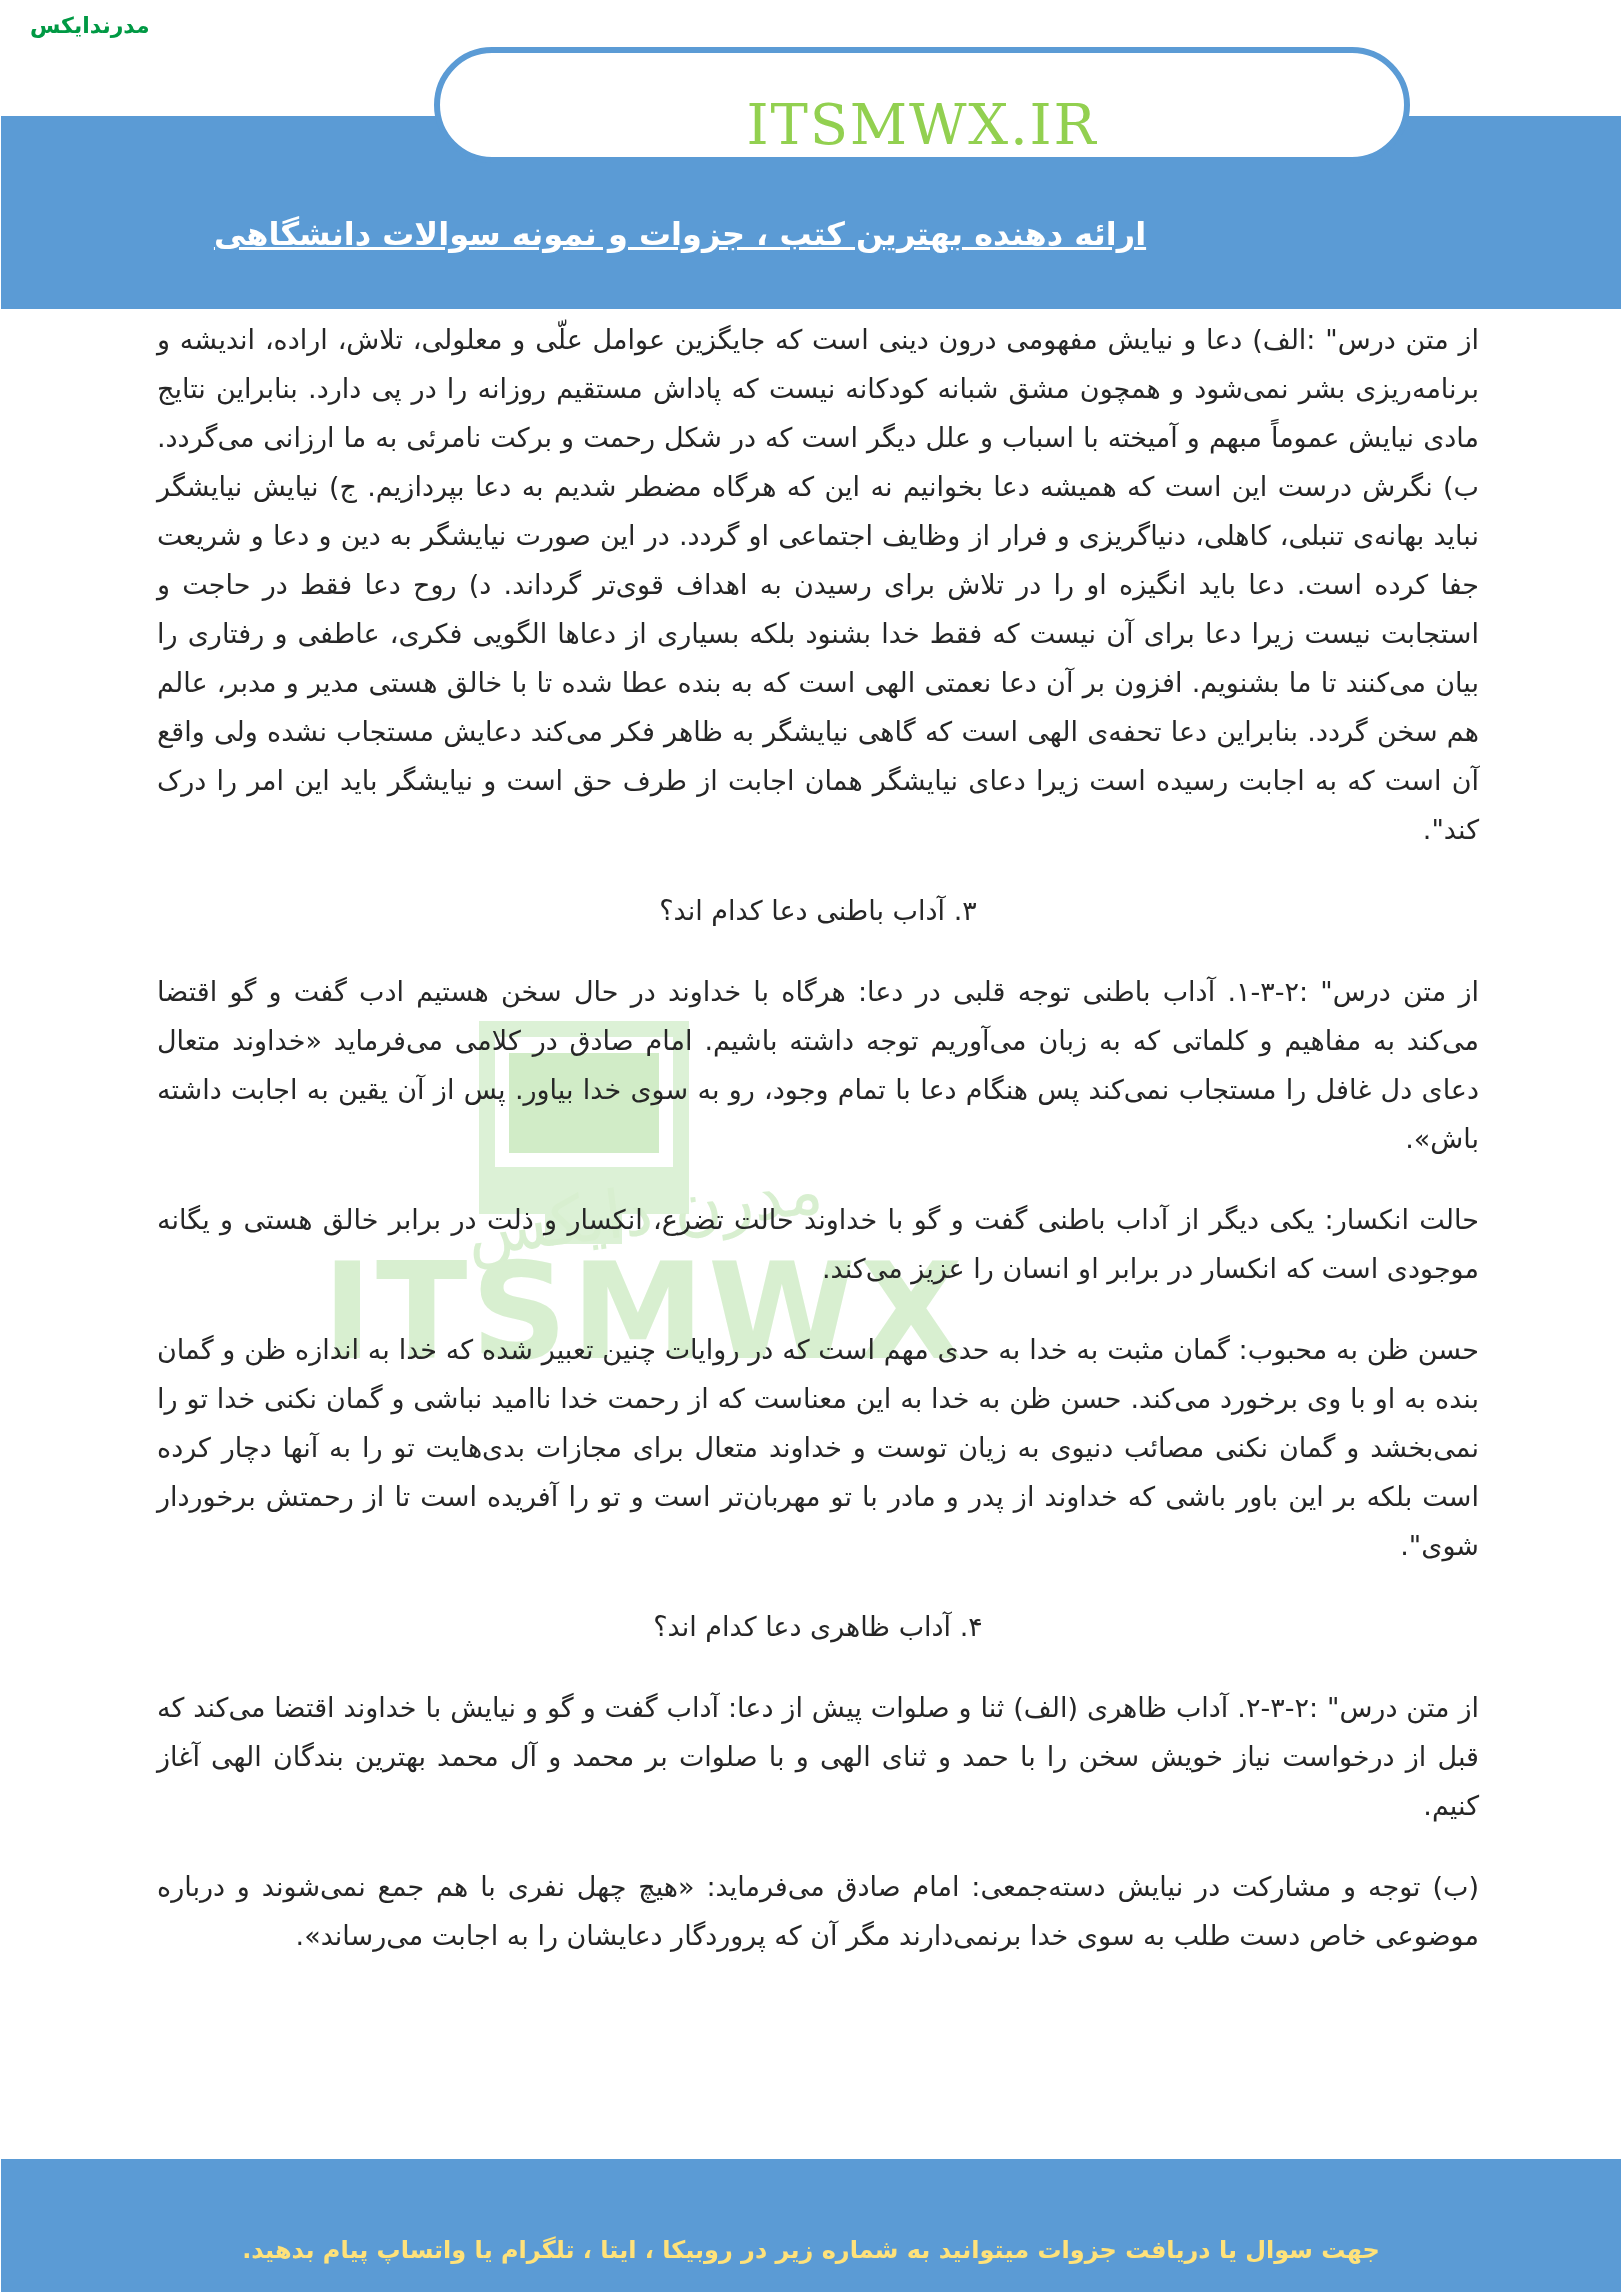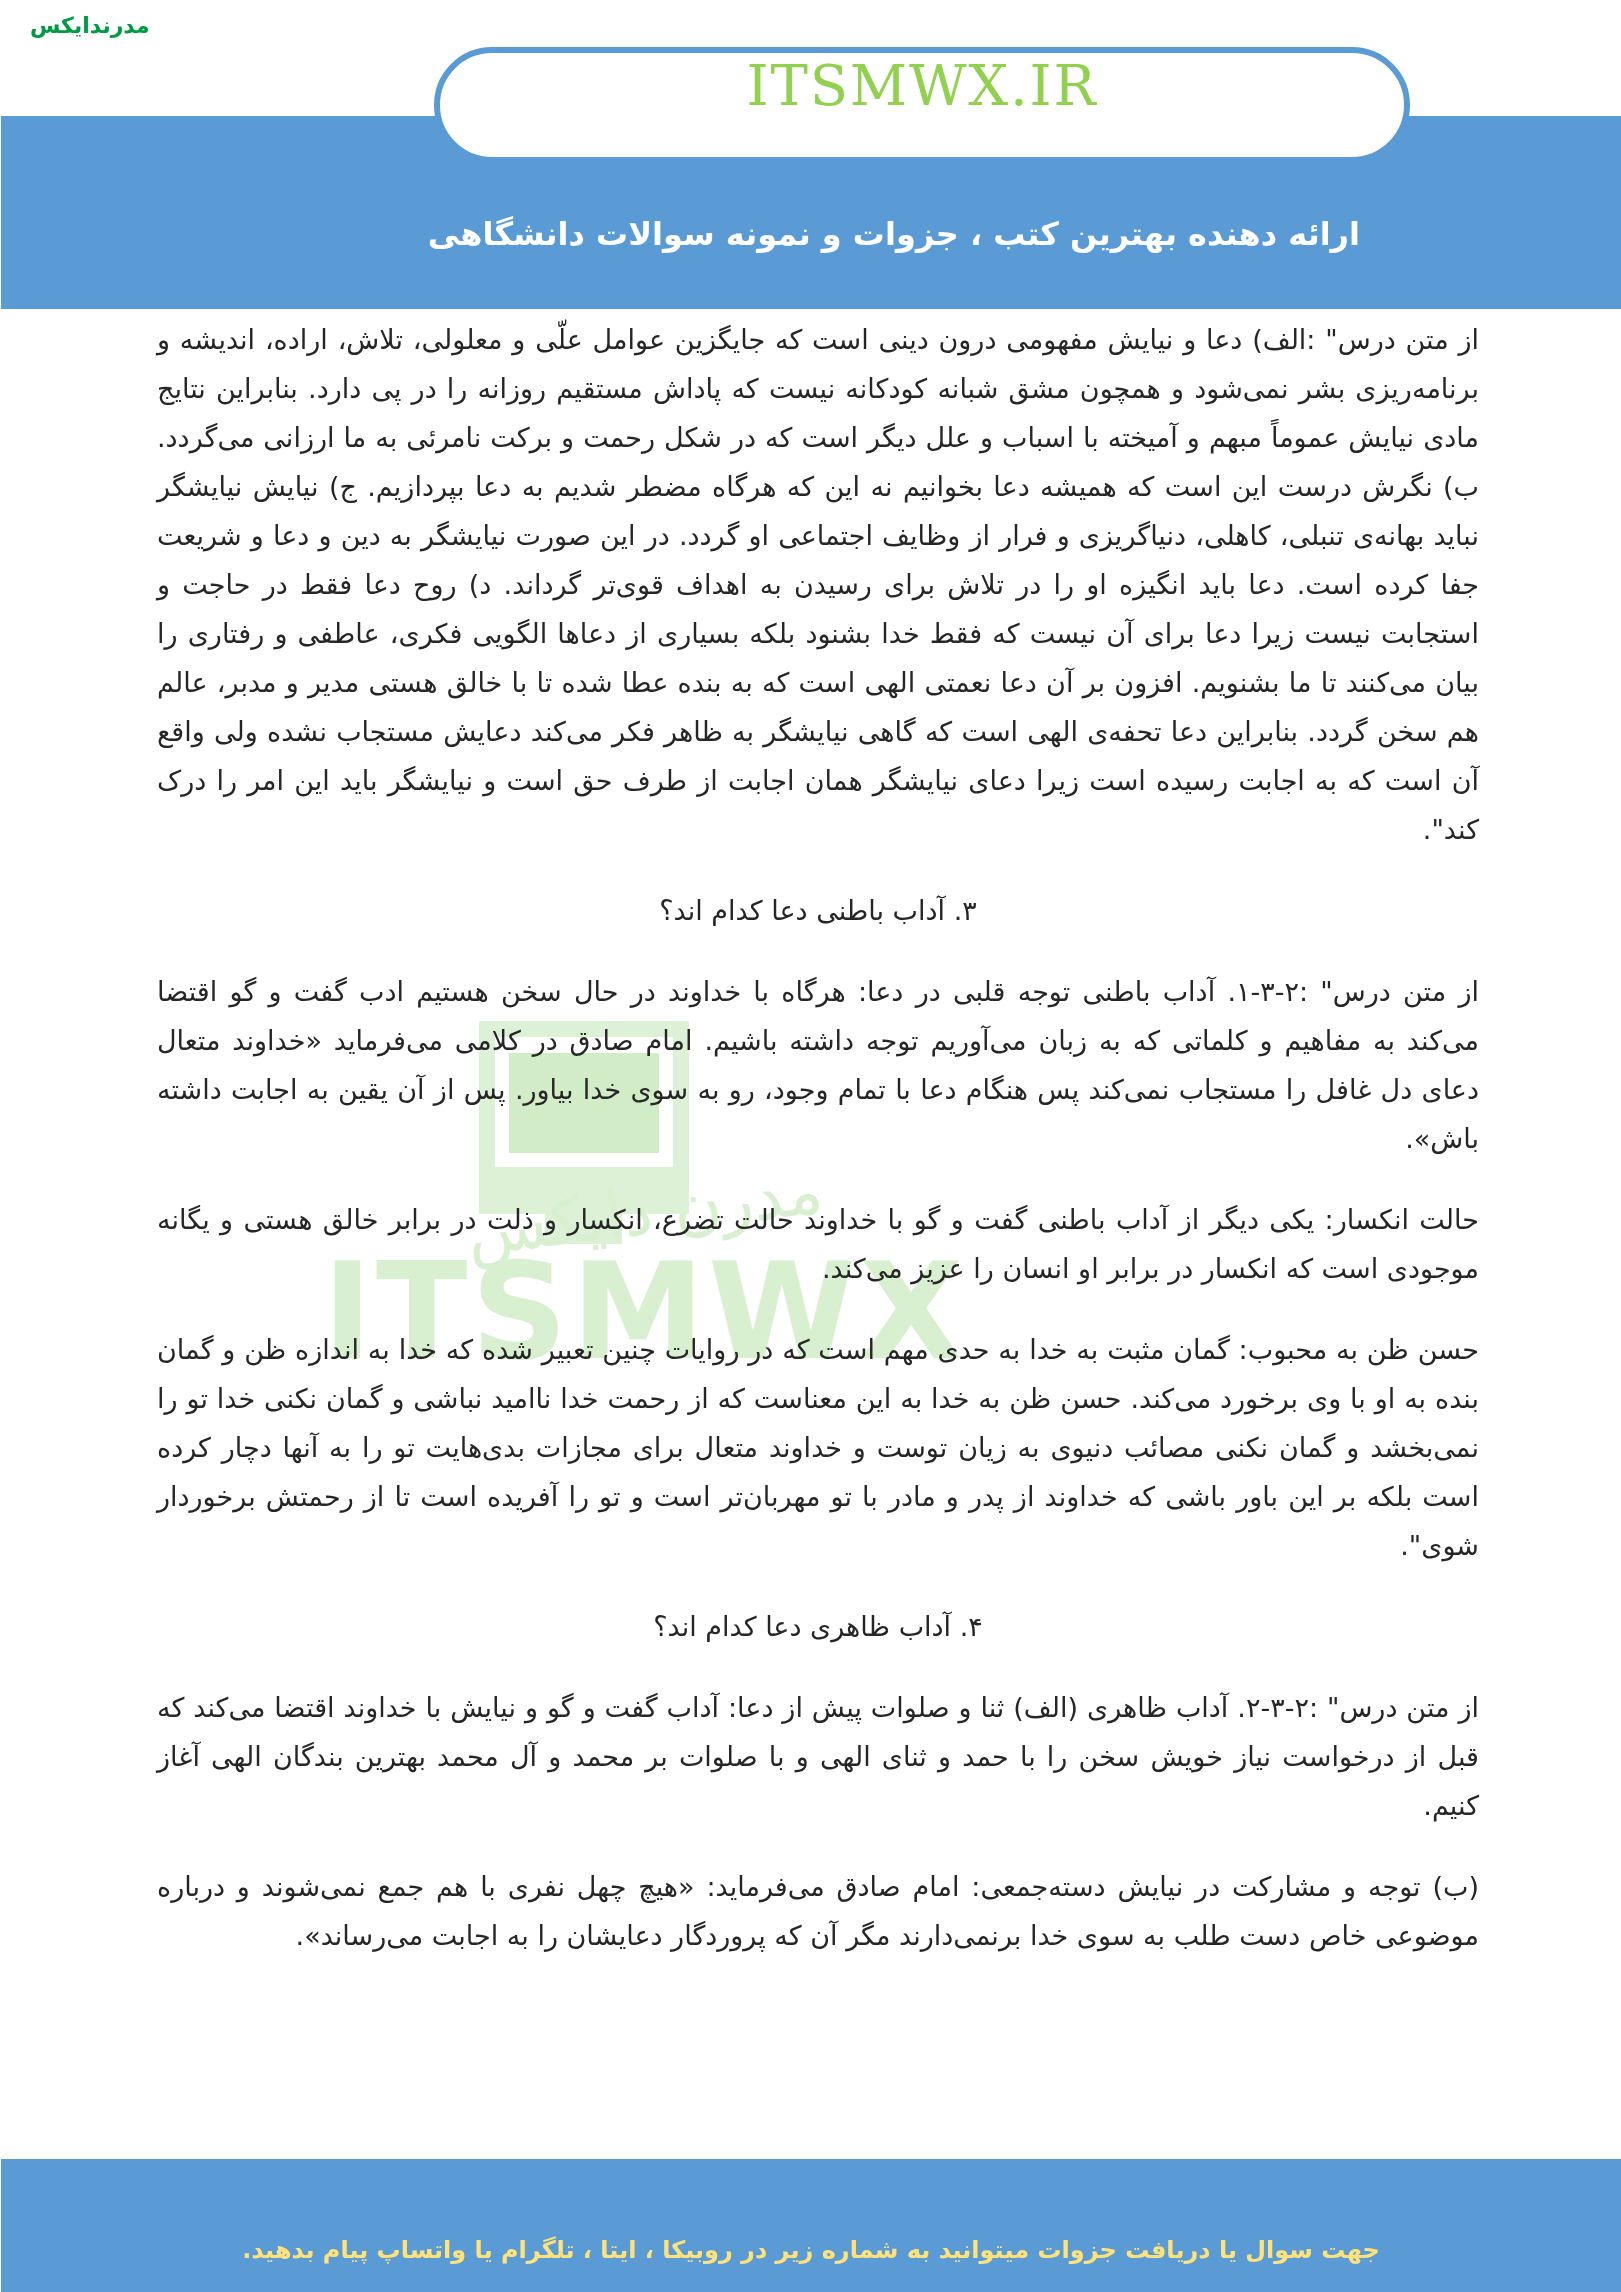--- a/index.html
+++ b/index.html
@@ -46,42 +46,44 @@
     top: 47px;
     left: 434px;
     width: 976px;
     height: 116px;
     background: #ffffff;
     border: 6.3px solid #5b9bd5;
     border-radius: 61px;
     box-sizing: border-box;
     z-index: 3;
     display: flex;
-    align-items: flex-start;
+    align-items: flex-end;
     justify-content: center;
   }
   .header-pill-text {
     font-family: "DejaVu Serif", "Liberation Serif", serif;
     font-size: 56px;
     color: #92d050;
     letter-spacing: 1.8px;
     direction: ltr;
     white-space: nowrap;
   }
   .header-sub {
     position: absolute;
     top: 215px;
     left: 0;
     width: 1360px;
+    text-align: center;
     font-size: 32px;
     font-weight: bold;
     color: #ffffff;
     direction: rtl;
     z-index: 4;
     white-space: nowrap;
+    text-decoration: underline;
   }
 
   
   .watermark {
     position: absolute;
     top: 1003px;
     left: 322px;
     width: 645px;
     height: 502px;
     z-index: 0;

